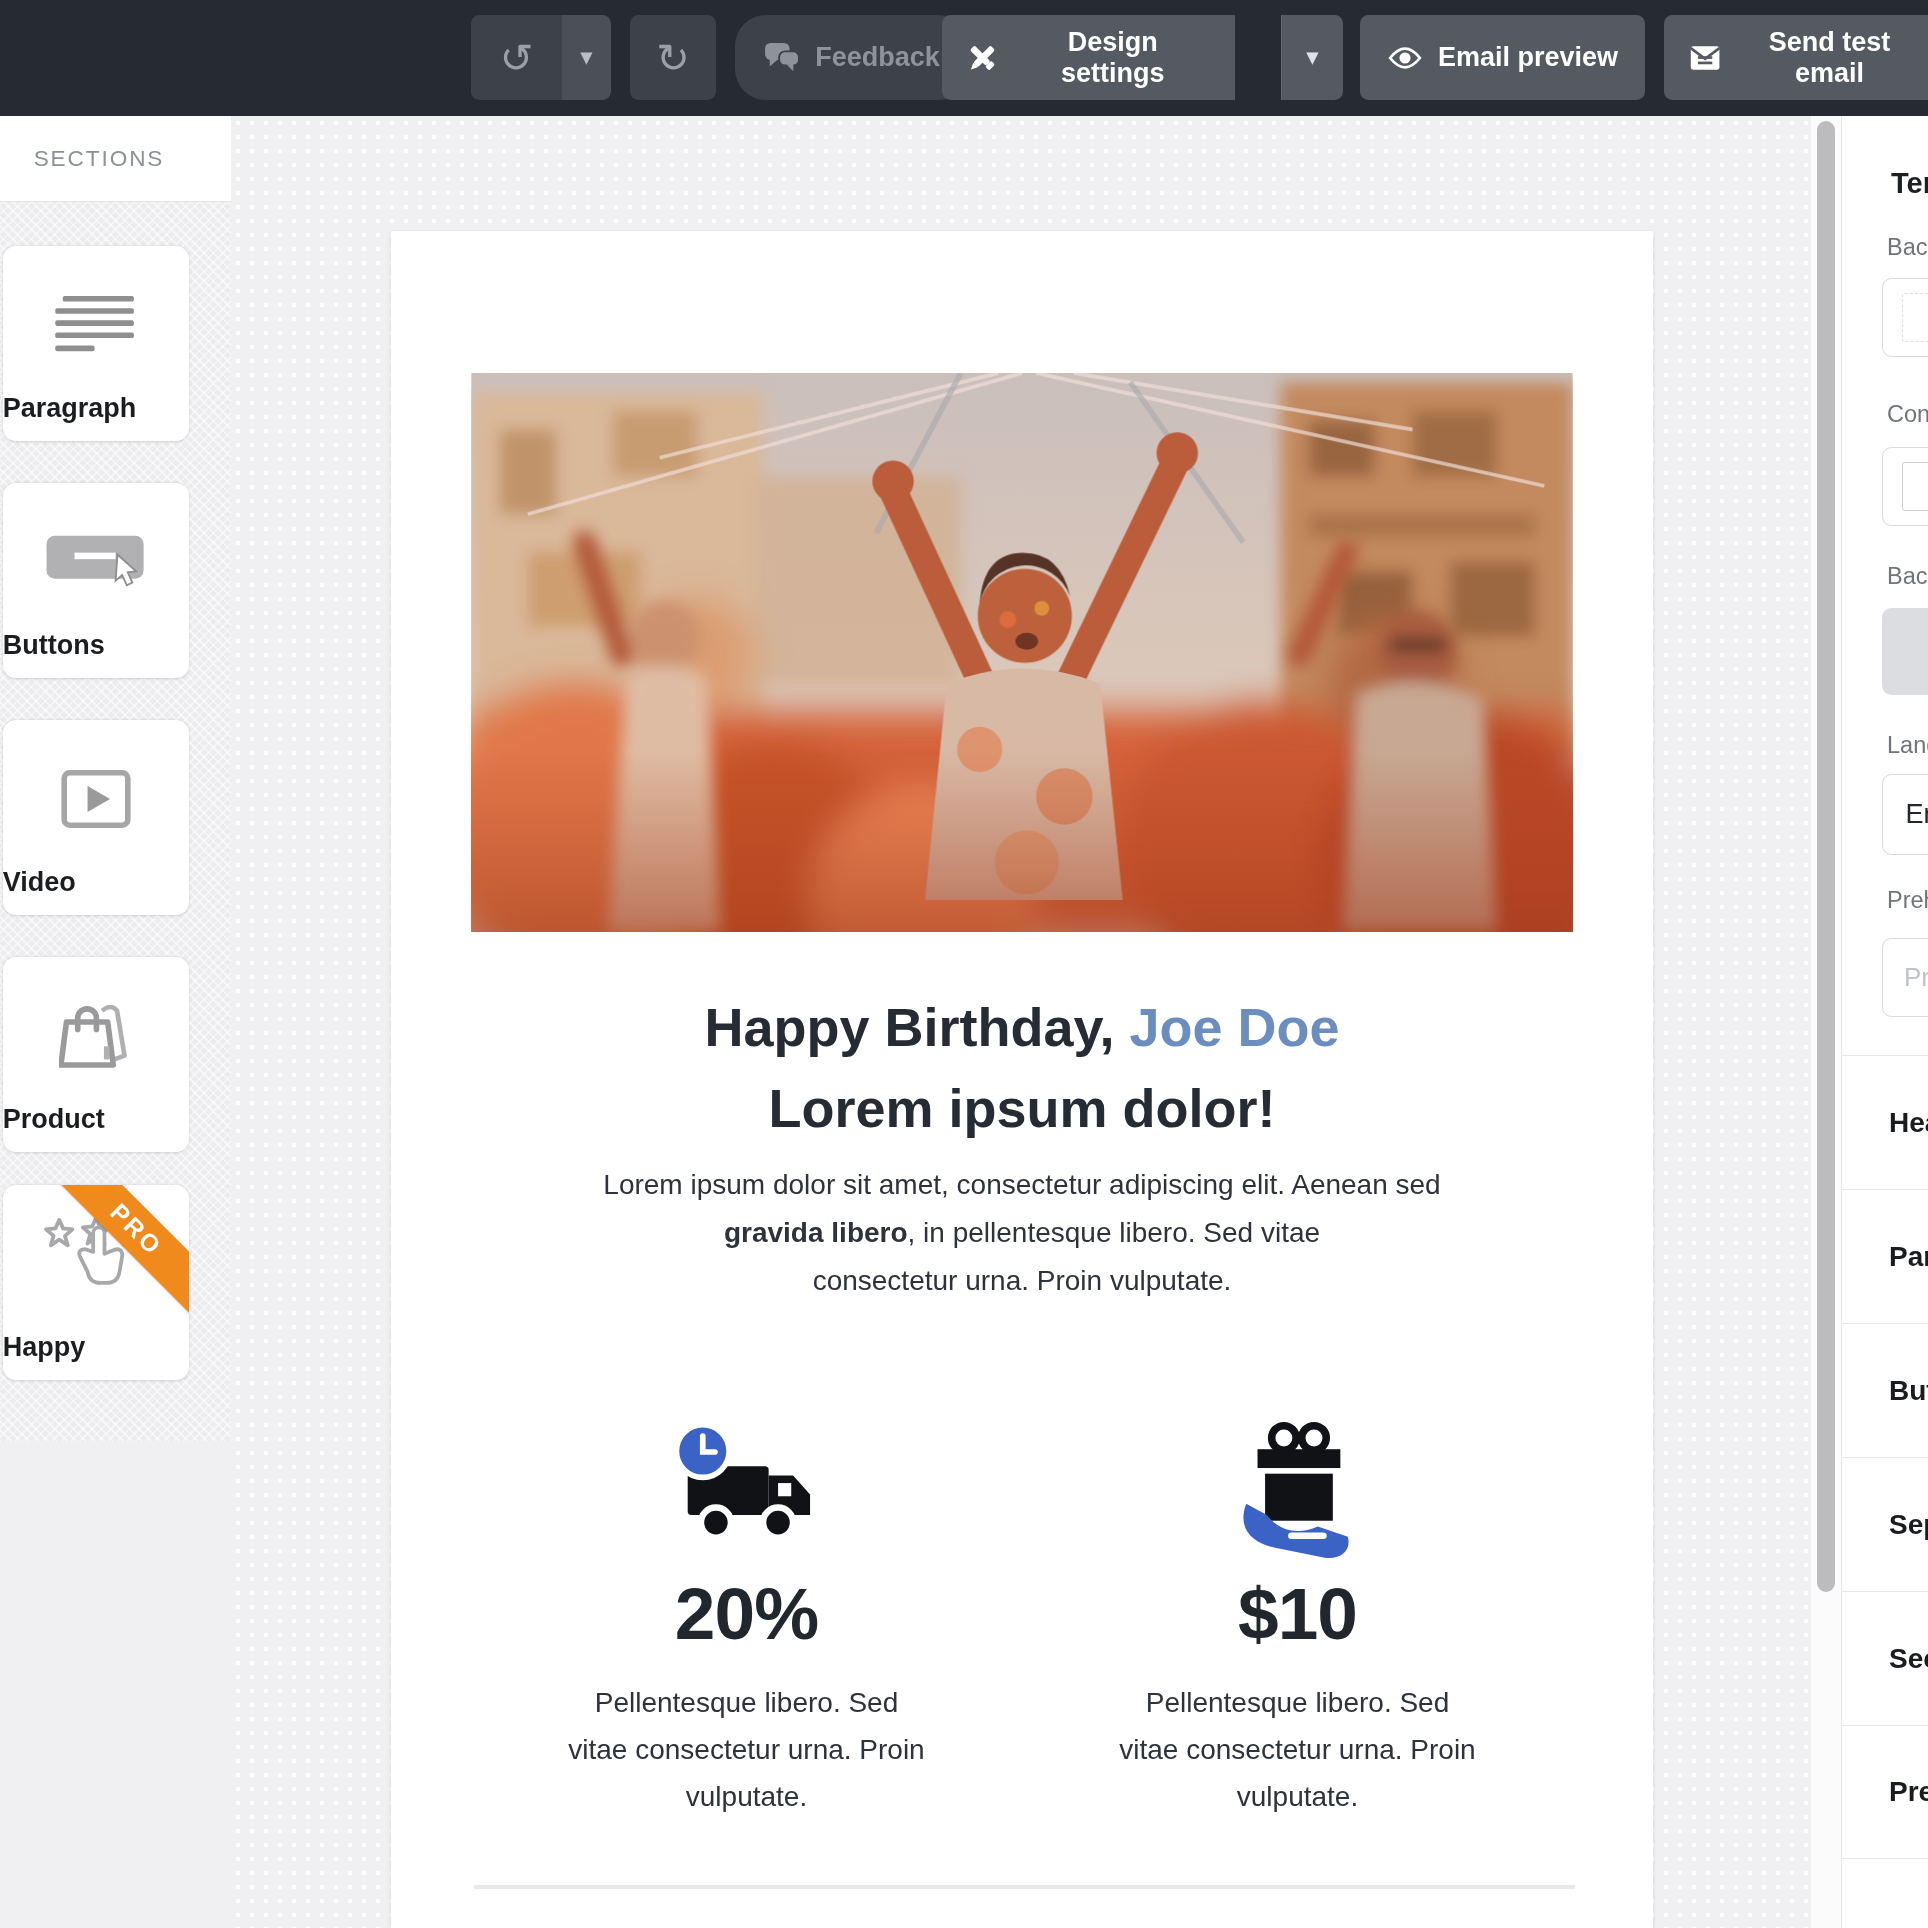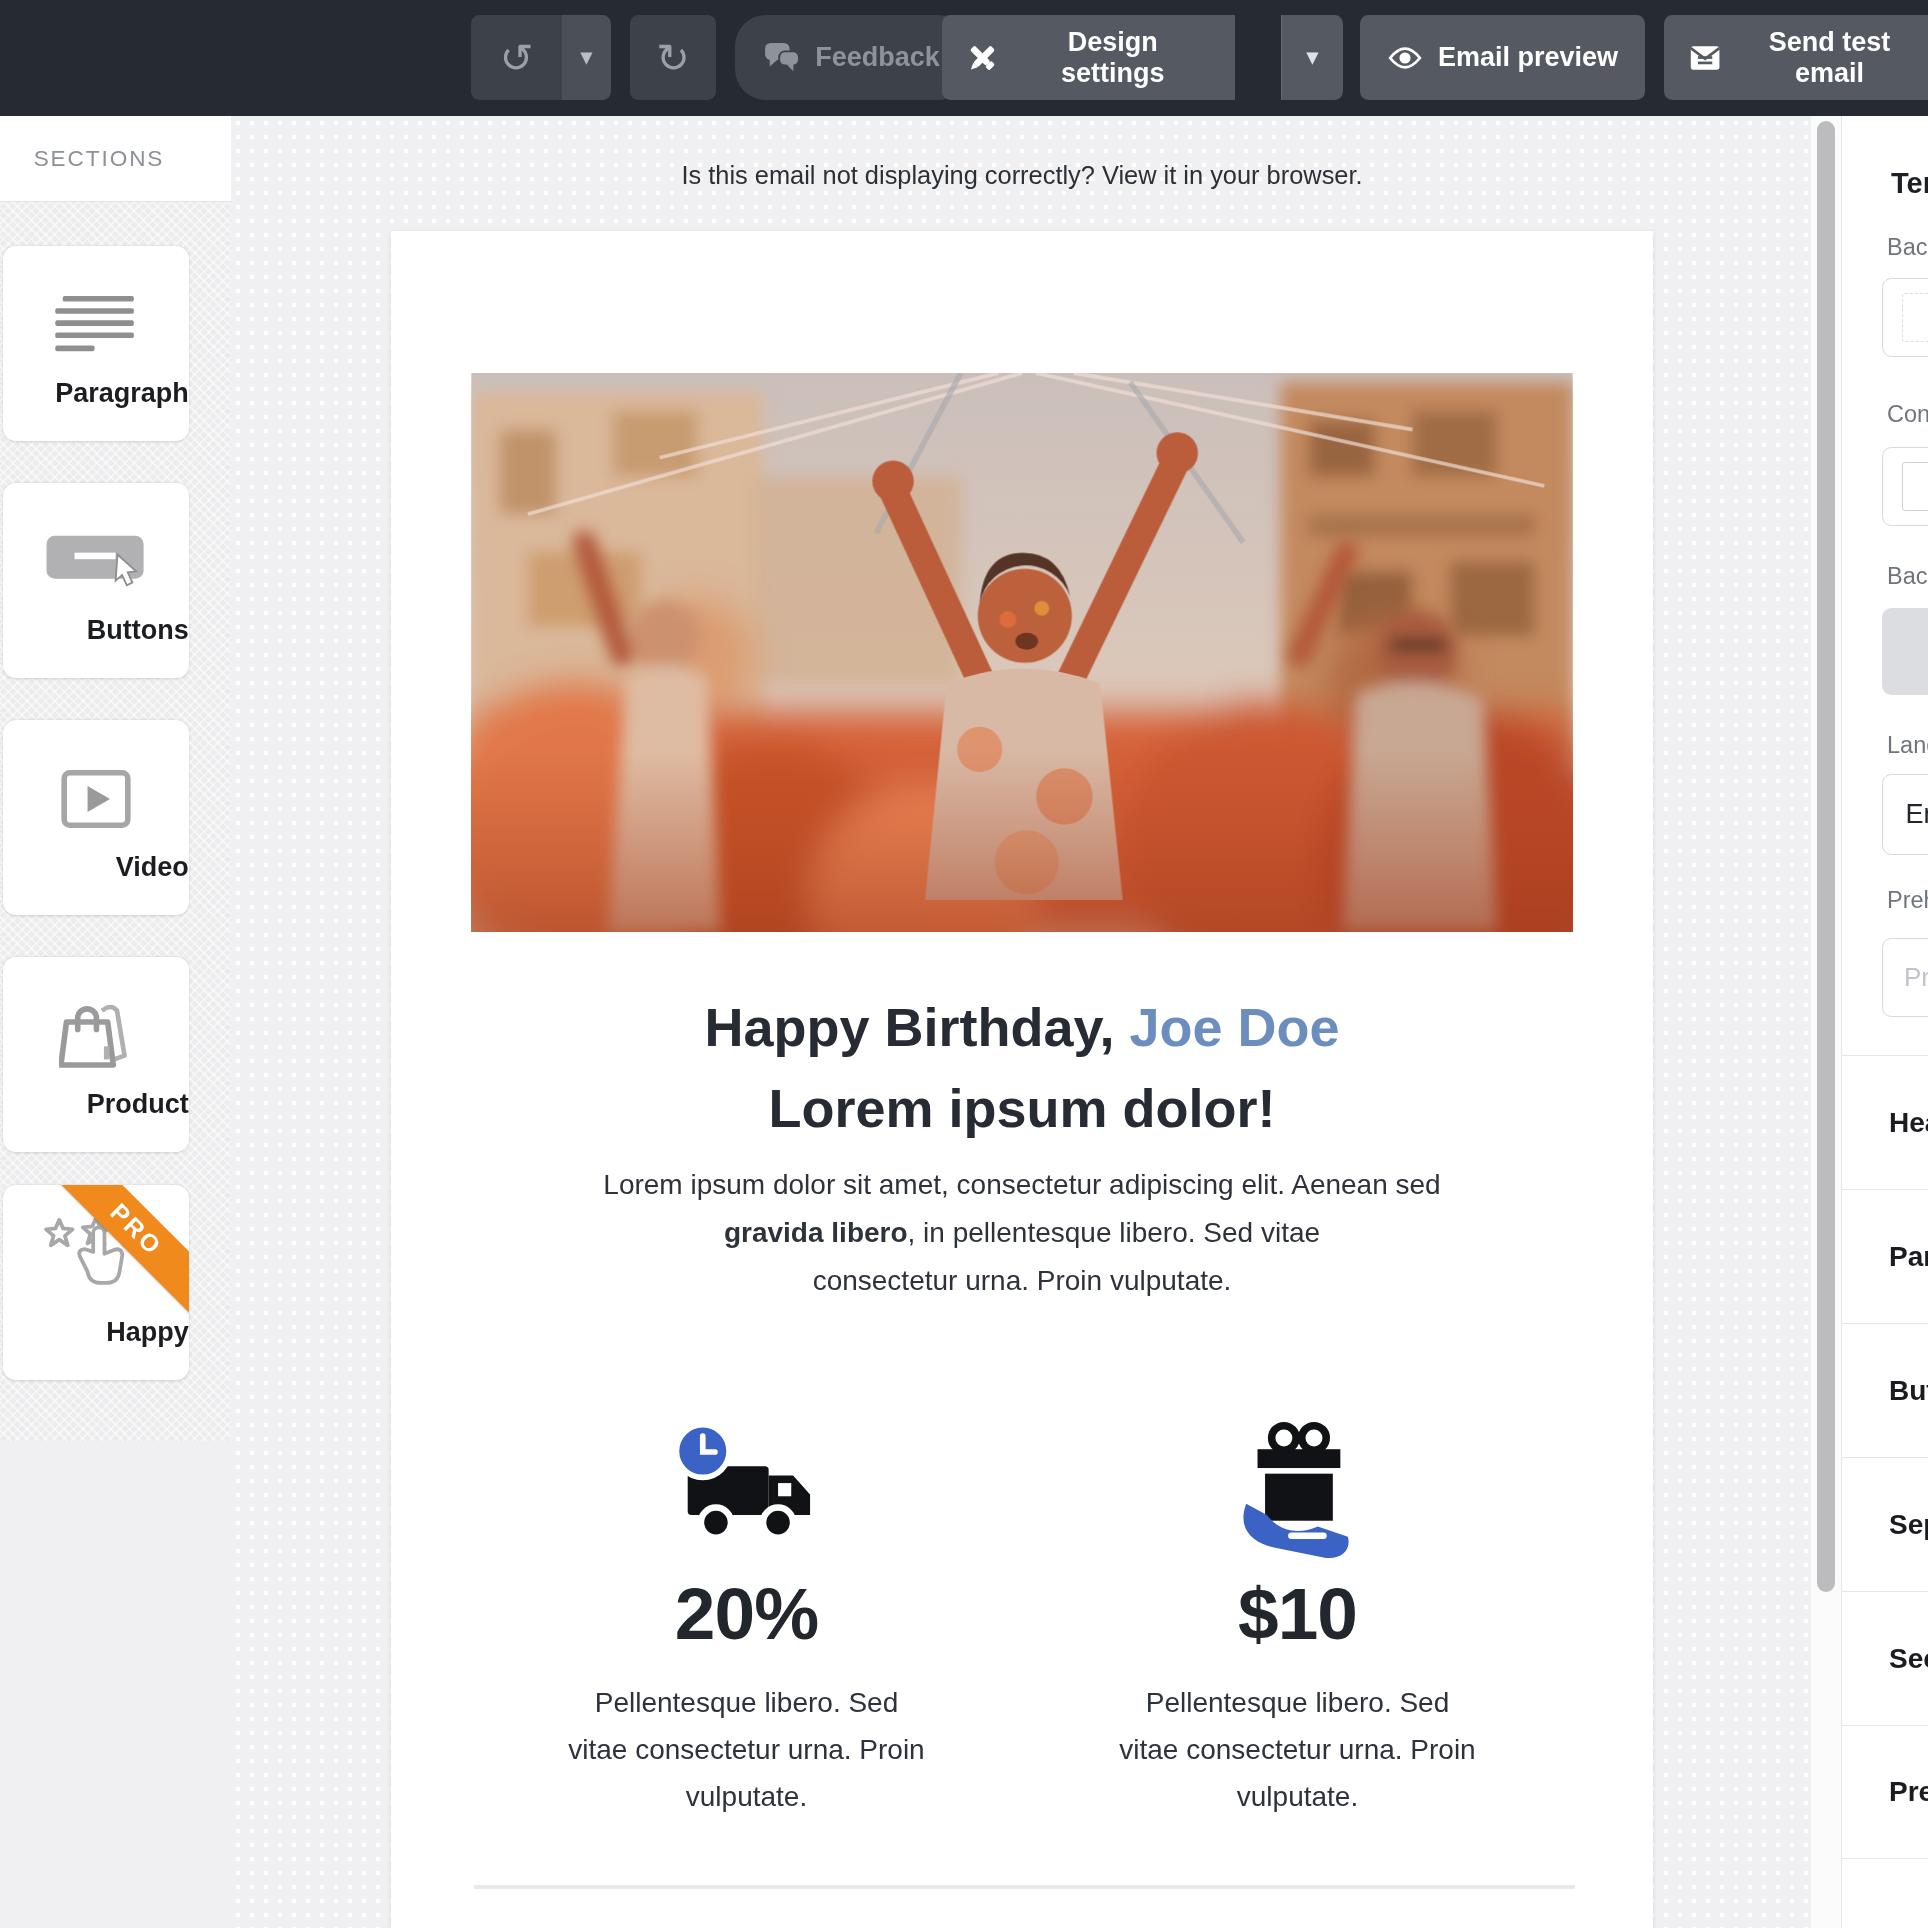--- a/index.html
+++ b/index.html
@@ -29,21 +29,21 @@
       repeating-linear-gradient(45deg, rgba(255,255,255,.55) 0 1.9px, transparent 1.9px 6.6px),
       repeating-linear-gradient(-45deg, rgba(255,255,255,.45) 0 1.9px, transparent 1.9px 6.6px),
       #ececee;
     border-right:0.9px solid #dcdcde;}
   .sidebar-header{position:absolute;left:0;top:0;width:231px;height:85px;background:#ffffff;border-bottom:0.9px solid #e3e3e5;}
   .sidebar-header span{position:absolute;left:0;top:0;width:198px;text-align:center;line-height:85px;
     font-size:22.6px;letter-spacing:1.9px;color:#8c9097;}
   .sec-card{position:absolute;left:2.8px;width:186px;height:195px;background:#ffffff;border-radius:13px;
     box-shadow:0 0.9px 2.8px rgba(0,0,0,.14);cursor:grab;overflow:hidden;}
   .sec-card .ic{position:absolute;left:0;top:26px;width:186px;height:105px;display:flex;align-items:center;justify-content:center;}
-  .sec-card .lb{position:absolute;left:0;top:128px;width:186px;text-align:right;font-size:27px;font-weight:700;color:#1b1d21;line-height:38px;}
+  .sec-card .lb{position:absolute;left:0;top:143px;width:186px;text-align:left;font-size:27px;font-weight:700;color:#1b1d21;line-height:38px;}
   .ribbon{position:absolute;top:22.6px;right:-70px;width:245px;height:43px;background:#f08a1d;
     transform:rotate(45deg);display:flex;align-items:center;justify-content:center;
     color:#ffffff;font-weight:700;font-size:24.5px;letter-spacing:2.8px;box-shadow:0 0.9px 1.9px rgba(0,0,0,.2);}
   
   .canvas{position:absolute;left:231px;top:116px;width:1580px;height:1813px;
     background-color:#f0f0f2;
     background-image:radial-gradient(circle, rgba(255,255,255,.95) 2.3px, transparent 2.6px);
     background-size:14px 14px;}
   .notice{position:absolute;left:160px;top:41px;width:1262px;text-align:center;
     font-size:25.4px;line-height:36px;color:#2b2f36;cursor:pointer;}
@@ -207,21 +207,20 @@
         </svg>
       </div>
       <div class="lb">Happy</div>
       <div class="ribbon">
           <span>PRO</span>
         </div>
     </div>
   </aside>
 
   <main class="canvas">
-    <div class="notice">Is this email not displaying correctly? View it in your browser.</div>
 
     <div class="email-card">
 
 
       <div class="hero">
         <svg width="1102" height="559" viewBox="0 0 1170 594">
           <defs>
             <linearGradient id="sky" x1="0" y1="0" x2="0" y2="1">
               <stop offset="0" stop-color="#c6d0d6"></stop>
                 <stop offset="1" stop-color="#e9e2d4"></stop>

